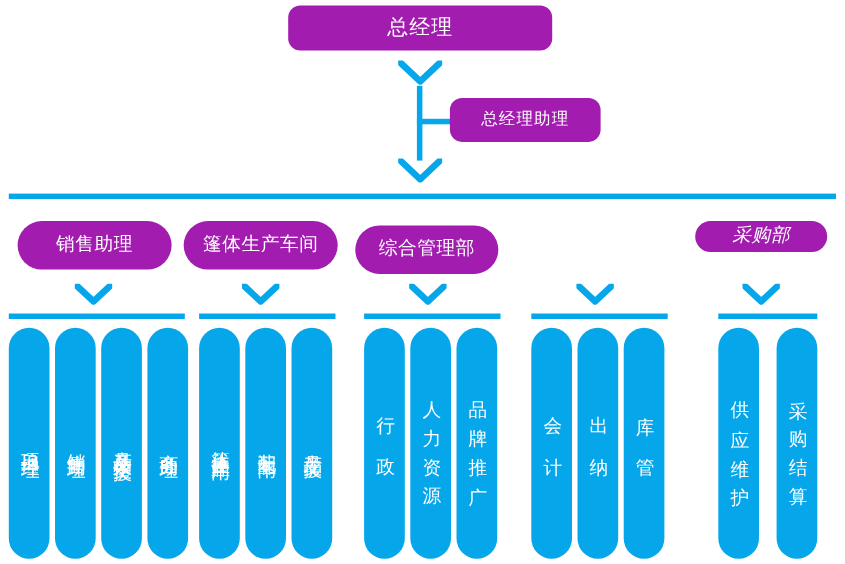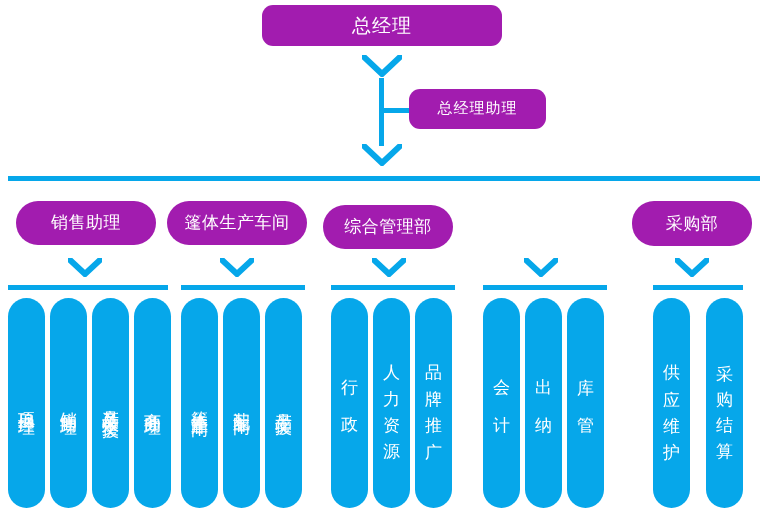--- a/index.html
+++ b/index.html
@@ -135,21 +135,21 @@
 
   <div class="node node-dept" style="left:16px; top:201px; width:140px; height:44px;">
     <span>销售助理</span>
   </div>
   <div class="node node-dept" style="left:167px; top:201px; width:140px; height:44px;">
     <span>篷体生产车间</span>
   </div>
   <div class="node node-dept" style="left:323px; top:205px; width:130px; height:44px;">
     <span>综合管理部</span>
   </div>
-  <div class="node node-dept" style="left:632px; top:201px; width:120px; height:45px;">
+  <div class="node node-dept" style="left:632px; top:201px; width:120px; height:28px;font-style:italic;">
     <span>采购部</span>
   </div>
 
   <div class="chev" style="left:68px; top:258px;">
     <svg width="34" height="19" viewBox="0 0 34 19">
         <polyline points="2,2 17,16 32,2" fill="none" stroke="#06a7ea" stroke-width="6" stroke-linecap="square"></polyline>
       </svg>
   </div>
   <div class="chev" style="left:220px; top:258px;">
     <svg width="34" height="19" viewBox="0 0 34 19">

